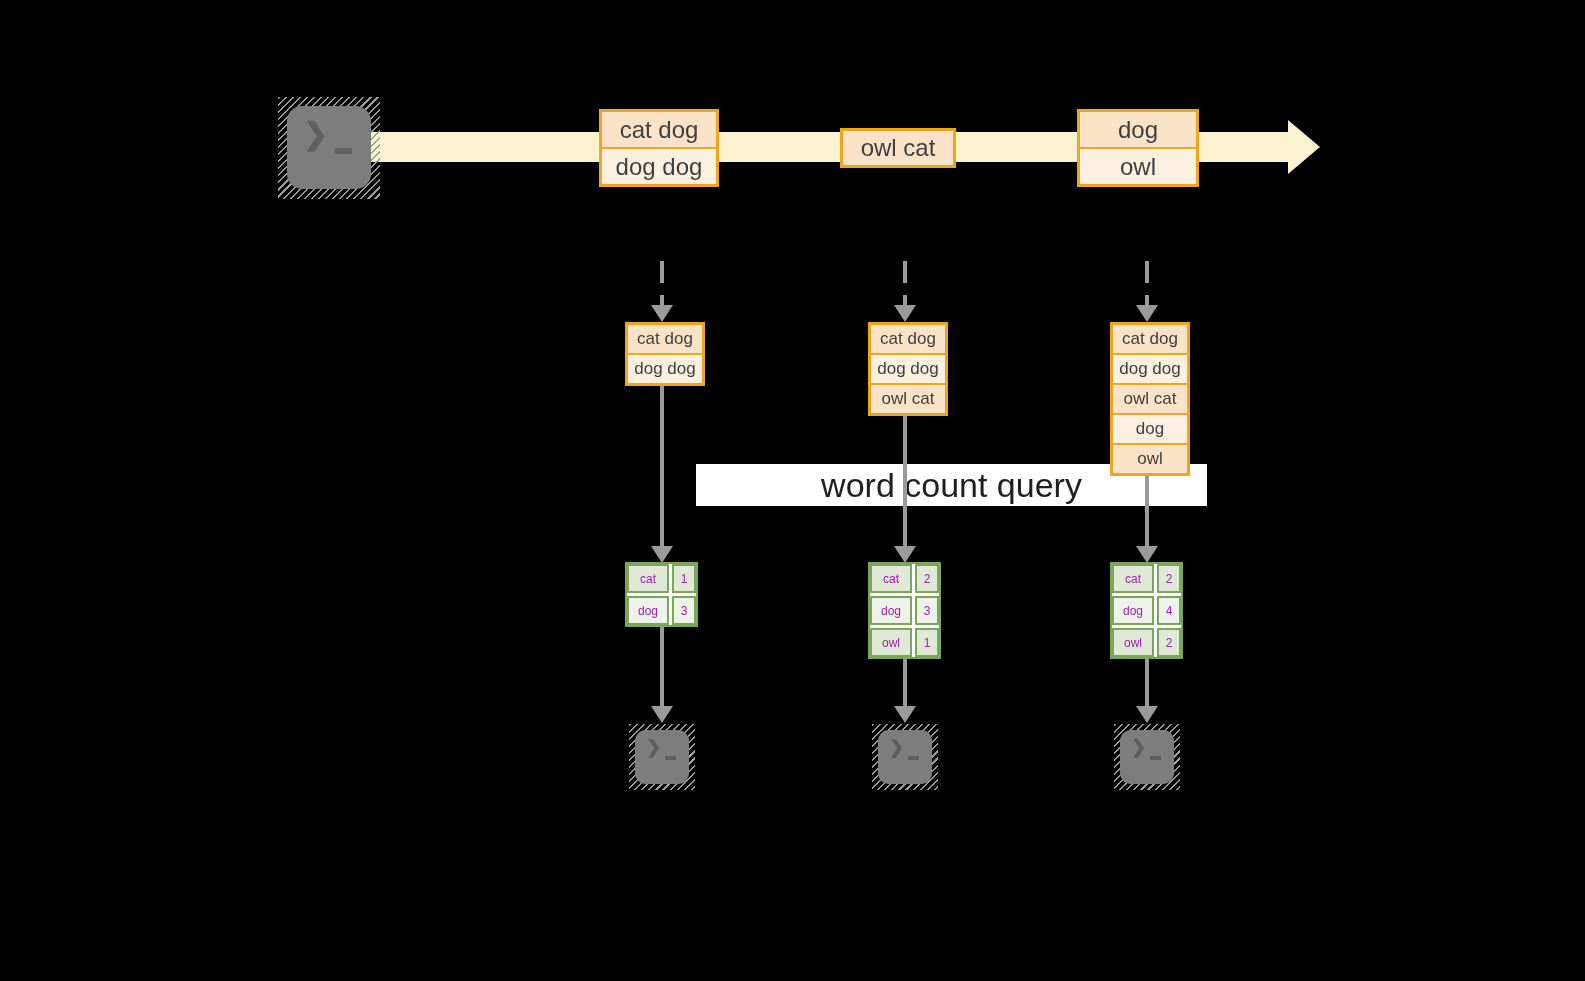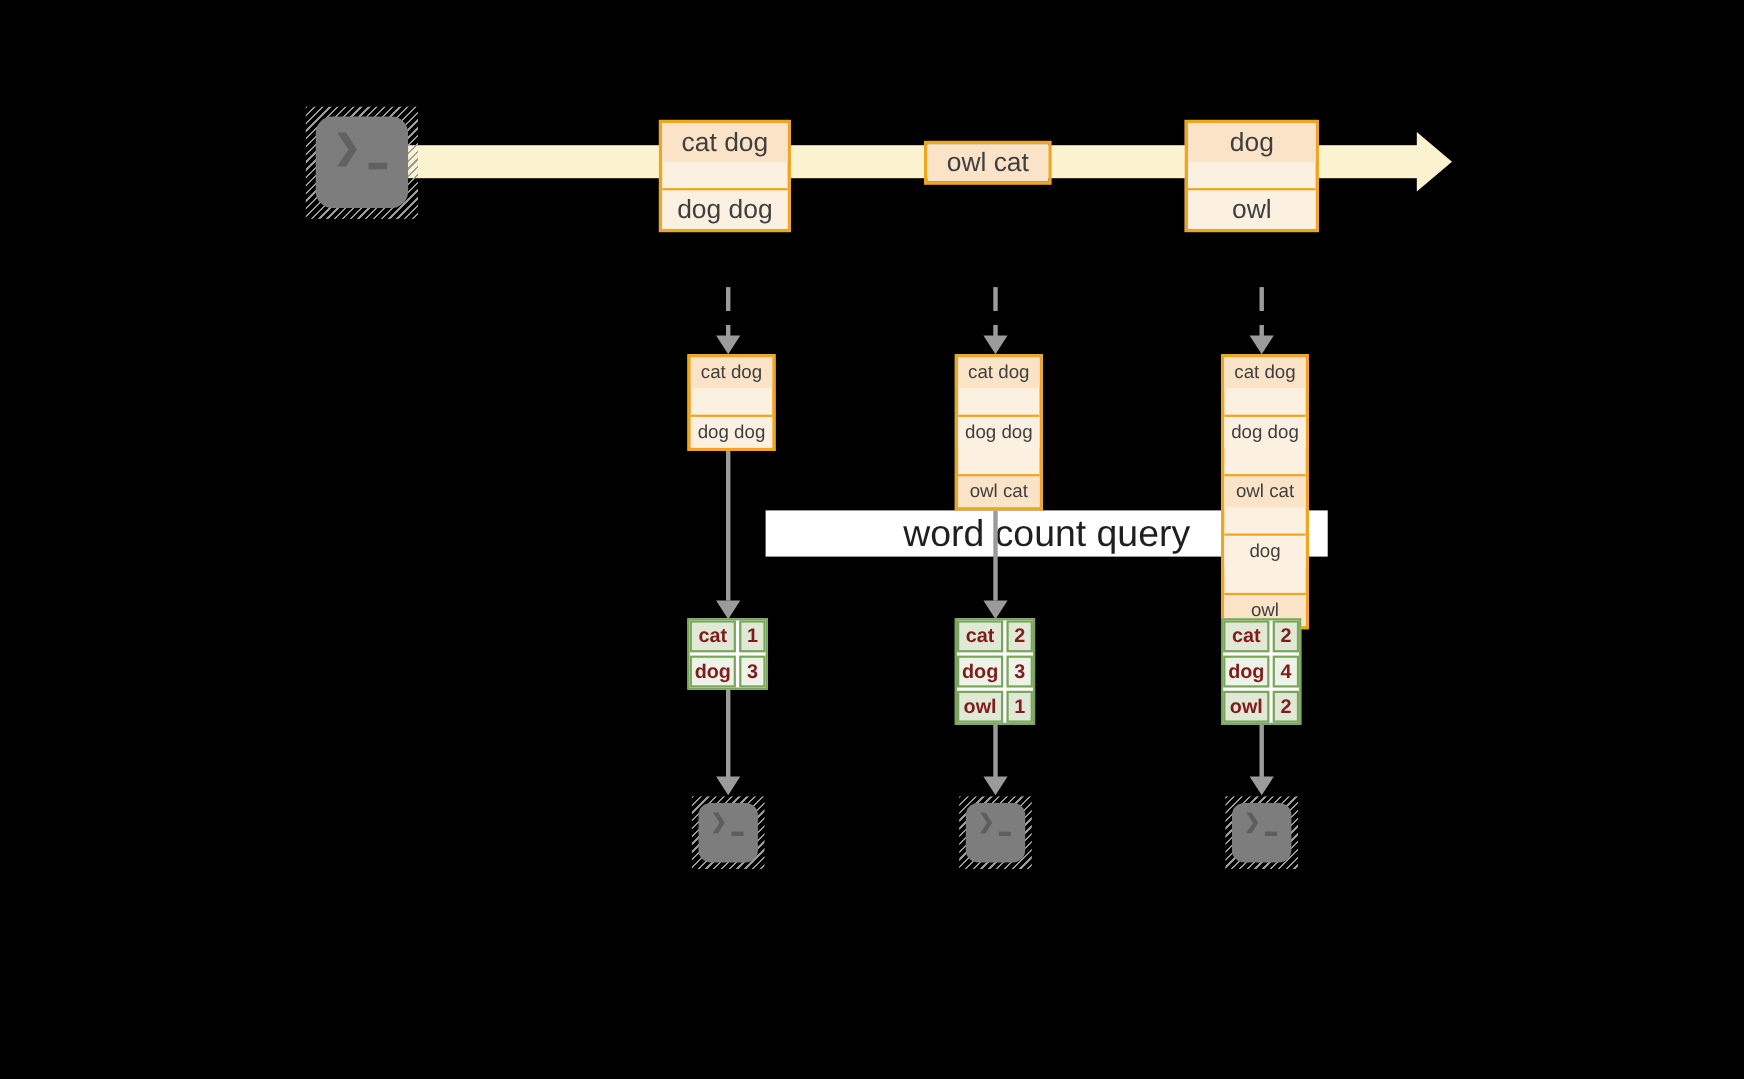--- a/index.html
+++ b/index.html
@@ -22,21 +22,21 @@
   .term-lg .term-chevron { position:absolute; left:16px; top:10px; font-size:30px; font-weight:bold; color:#616161; }
   .term-lg .term-bar { position:absolute; left:48px; top:42px; width:17px; height:6px; background:#616161; }
   .term-sm { width:66px; height:66px; }
   .term-sm .term-body { inset:6px; border-radius:11px; }
   .term-sm .term-chevron { position:absolute; left:11px; top:6px; font-size:18px; font-weight:bold; color:#5e5e5e; }
   .term-sm .term-bar { position:absolute; left:30px; top:26px; width:11px; height:4px; background:#5e5e5e; }
 
   
   .orange-stack { position:absolute; border:3px solid #EFA51E; background:#FCF0E1; z-index:4; box-sizing:content-box; }
   .ocell { display:flex; align-items:center; justify-content:center; color:#3F3F3F; }
-  .ocell + .ocell { border-top:2px solid #EFA51E;margin-top:24px; }
+  .ocell + .ocell { border-top:2px solid #EFA51E; }
   .shade-a { background:#FAE3C6; }
   .shade-b { background:#FCF0E1; }
   .stack-lg .ocell { height:35px; font-size:24px; }
   .stack-lg1 .ocell { height:34px; font-size:24px; }
   .stack-sm .ocell { height:28px; font-size:17px; }
 
   
   .vdash { position:absolute; width:4px; z-index:3;
     background:repeating-linear-gradient(to bottom,#9B9B9B 0px,#9B9B9B 22px,transparent 22px,transparent 34px); }
   .vline { position:absolute; width:4px; background:#9B9B9B; z-index:3; }
@@ -44,21 +44,21 @@
     border-left:11px solid transparent; border-right:11px solid transparent; border-top:17px solid #9B9B9B; }
 
   
   .query-label { position:absolute; left:696px; top:464px; width:511px; height:42px; background:#FFFFFF;
     display:flex; align-items:center; justify-content:center; font-size:34px; color:#1F1F1F; z-index:2; }
 
   
   .count-table { position:absolute; display:grid; grid-template-columns:42px 24px; gap:3px;
     background:#FFFFFF; border:2px solid #79A65A; z-index:4; }
   .gcell { border:2px solid #79A65A; height:29px; box-sizing:border-box;
-    display:flex; align-items:center; justify-content:center; font-size:18px; color:#7f1d1d;font-weight:bold; }
+    display:flex; align-items:center; justify-content:center; font-size:12px; color:#a21caf; }
   .shade-g1 { background:#DFE9D6; }
   .shade-g2 { background:#EEF3E9; }
 </style>
 </head>
 <body>
 
 <div class="canvas">
 
   <div class="stream-band"></div>
   <div class="stream-head"></div>

